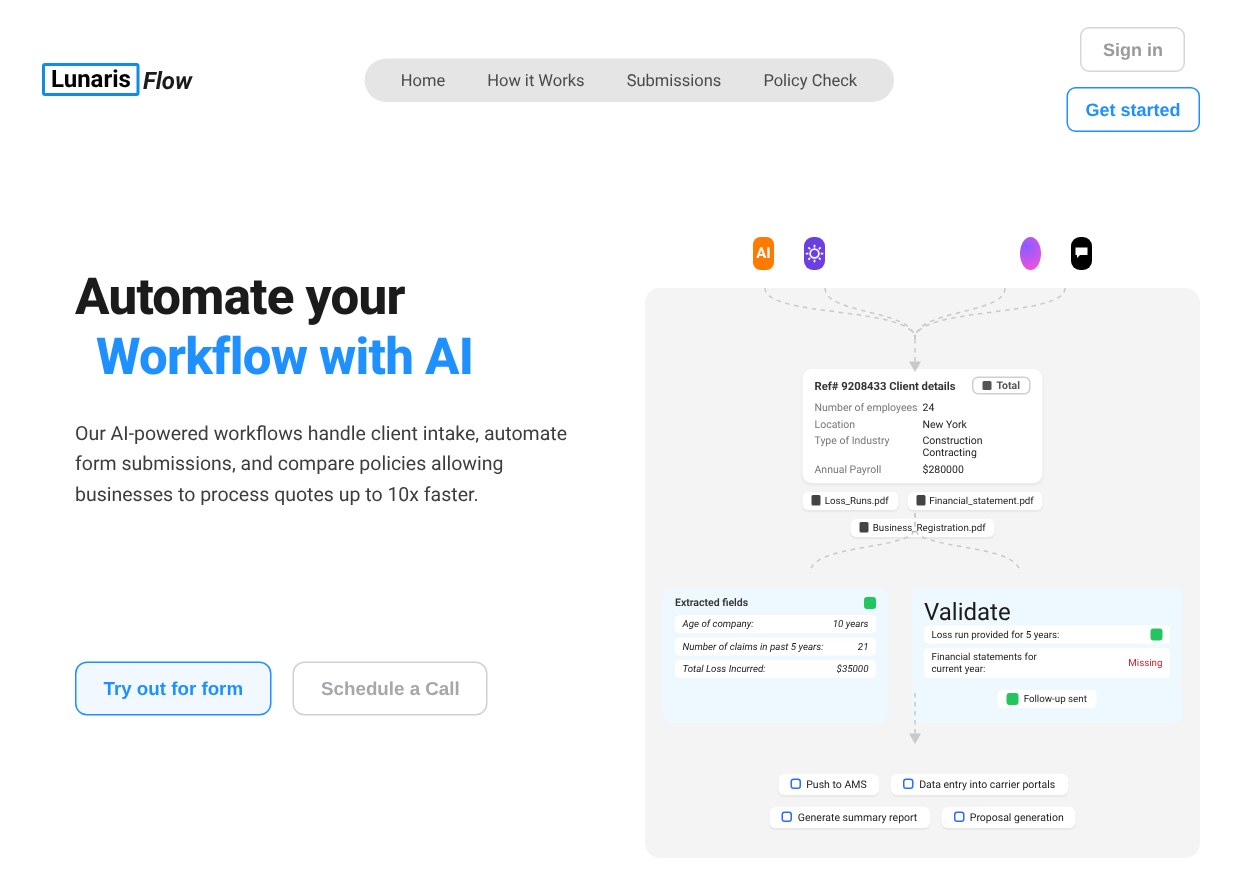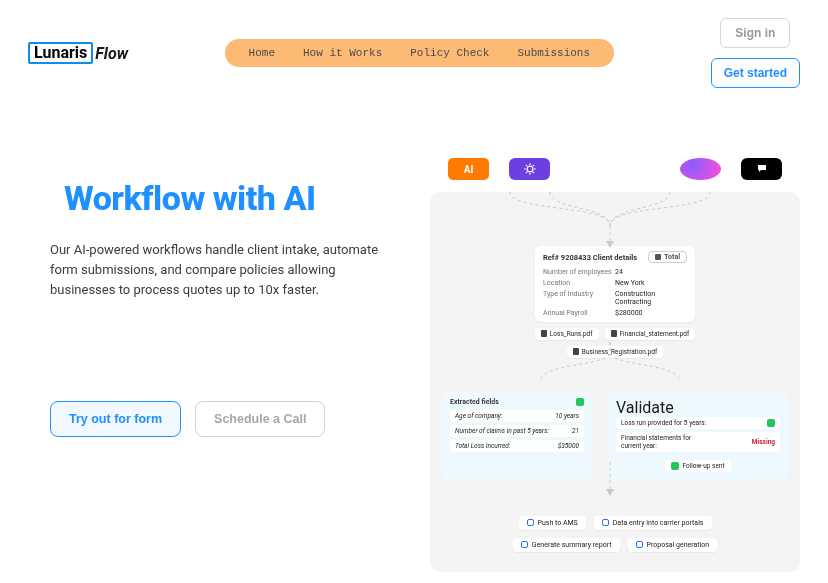--- a/index.html
+++ b/index.html
@@ -4,40 +4,40 @@
 <style>
   * { box-sizing: border-box; margin: 0; padding: 0; }
   html, body { width: 828px; height: 583px; font-family: -apple-system, BlinkMacSystemFont, "Segoe UI", Roboto, Helvetica, Arial, sans-serif; background:#fff; color:#1b1b1b; overflow:hidden; border-radius:14px;}
   body { position:relative; }
 
   
   .header { display:flex; align-items:center; padding:18px 28px 0 28px; }
   .logo { display:inline-flex; align-items:center; font-weight:700; font-size:16px; }
   .logo-box { border:2px solid #0f8be8; padding:0 4px 1px 4px; border-radius:2px; color:#000; line-height:1.1;}
   .logo-rest { margin-left:2px; font-style:italic; font-weight:700;}
-  .nav { margin-left:auto; margin-right:auto; background:#fdba74; border-radius:22px; padding:2px 10px; display:flex; gap:0;font-family:Liberation Mono, monospace; }
+  .nav { margin-left:auto; margin-right:auto; background:#e5e5e5; border-radius:22px; padding:2px 10px; display:flex; gap:0; }
   .nav-item { font-size:11px; color:#4a4a4a; padding:6px 14px; border-radius:16px; cursor:pointer;}
   .header-actions { display:flex; gap:10px; align-items:center;flex-direction:column;}
   .btn-signin { border:1px solid #d6d6d8; background:#fff; color:#9a9a9a; font-size:12px; font-weight:600; padding:7px 14px; border-radius:6px; cursor:pointer;}
   .btn-getstarted { border:1.5px solid #1e90ff; color:#1e90ff; background:#fff; font-size:12px; font-weight:600; padding:7px 12px; border-radius:6px; cursor:pointer;}
 
   
   .main { display:flex; padding:0 28px 0 50px; margin-top:70px; }
   .left { flex:0 0 370px; padding-top:20px;}
   h1 { font-size:34px; font-weight:800; letter-spacing:-0.5px; line-height:1.18;}
   h1 .l2 { color:#1e90ff; display:block; padding-left:14px;}
   .desc { margin-top:22px; font-size:13px; line-height:1.55; color:#3d3d3d; max-width:340px;}
   .cta-row { margin-top:100px; display:flex; gap:14px;}
   .btn-try { border:1.5px solid #1e90ff; color:#1e90ff; background:#f2f8ff; font-size:12.5px; font-weight:600; padding:10px 18px; border-radius:8px; cursor:pointer;}
   .btn-sched { border:1px solid #d0d0d3; color:#a7a7ab; background:#fff; font-size:12.5px; font-weight:600; padding:10px 18px; border-radius:8px; cursor:pointer;}
 
   
   .diagram { flex:1; position:relative; margin-left:10px;}
   .source-row { display:flex; justify-content:center; gap:20px; position:relative; height:28px;}
-  .src { width:41px; height:22px; border-radius:6px; display:flex; align-items:center; justify-content:center; font-size:10px; font-weight:700;}
+  .src { width:14px; height:22px; border-radius:6px; display:flex; align-items:center; justify-content:center; font-size:10px; font-weight:700;}
   .src.ai { background:#ff7a00; color:#fff; border-radius:5px;}
   .src.openai { background:#6b3fe0; color:#fff;}
   .src.grad { background: radial-gradient(circle at 30% 30%, #8a5cff, #ff4fd8); border-radius:50%;}
   .src.chat { background:#000; border-radius:6px;}
   .src-gap { width:90px; }
 
   .panel { background:#f4f4f5; border-radius:10px; margin-top:6px; padding:24px 12px 14px 12px; position:relative; min-height:380px;}
 
   svg.connectors { position:absolute; left:0; top:0; pointer-events:none;}
 
@@ -55,52 +55,53 @@
   .chip { background:#fff; border-radius:4px; padding:2px 6px; font-size:6.5px; display:inline-flex; align-items:flex-start; gap:3px; box-shadow:0 1px 1px rgba(0,0,0,.05);}
   .chip .fi { width:6px;height:7px;background:#444;border-radius:1px;}
 
   .mid-row { display:flex; gap:16px; justify-content:center; margin-top:34px;}
   .ext-card { width:150px; background:#eef8ff; border-radius:6px; padding:6px 8px 8px 8px;}
   .ext-card .hd { display:flex; justify-content:space-between; align-items:center; font-size:7px; font-weight:600; color:#333; margin-bottom:4px;}
   .badge-g { width:8px;height:8px;border-radius:2px;background:#22c55e;}
   .ekv { display:flex; justify-content:space-between; background:#fff; border-radius:3px; padding:2px 5px; margin-bottom:3px; font-size:6.5px;font-style:italic;}
   .val-card { width:180px; background:#eef8ff; border-radius:6px; padding:6px 8px 8px 8px;}
   .vrow { display:flex; justify-content:space-between; align-items:center; background:#fff; border-radius:3px; padding:2px 5px; margin-bottom:3px; font-size:6.5px;}
-  .badge-miss { color:#c23; font-weight:700;margin-left:42px;}
+  .badge-miss { color:#c23; font-weight:400;margin-left:42px;}
   .followup { margin:4px auto 0 auto; background:#fff; border-radius:3px; padding:2px 6px; font-size:6.5px; display:inline-flex; align-items:center; gap:3px;}
   .val-center{ text-align:center;}
 
   .out-grid { display:flex; flex-wrap:wrap; gap:8px; justify-content:center; margin-top:34px; max-width:300px; margin-left:auto; margin-right:auto;}
   .out-chip { background:#fff; border-radius:4px; padding:3px 8px; font-size:7px; display:inline-flex; align-items:center; gap:4px; box-shadow:0 1px 1px rgba(0,0,0,.05);}
   .oi{width:7px;height:7px;border:1px solid #2b6cff;border-radius:2px;}
 
 </style>
 </head>
 <body>
 
 <div class="header">
   <div class="logo">
     <span class="logo-box">Lunaris</span>
     <span class="logo-rest">Flow</span>
   </div>
   <div class="nav">
     <div class="nav-item">Home</div>
     <div class="nav-item">How it Works</div>
+    <div class="nav-item">Submissions</div>
     <div class="nav-item">Policy Check</div>
-    <div class="nav-item">Submissions</div>
   </div>
   <div class="header-actions">
     <button class="btn-signin">Sign in</button>
     <button class="btn-getstarted">Get started</button>
   </div>
 </div>
 
 <div class="main">
   <div class="left">
     <h1>
+      <span>Automate your</span>
       <span class="l2">Workflow with AI</span>
     </h1>
     <p class="desc">Our AI-powered workflows handle client intake, automate form submissions, and compare policies allowing businesses to process quotes up to 10x faster.</p>
     <div class="cta-row">
       <button class="btn-try">Try out for form</button>
       <button class="btn-sched">Schedule a Call</button>
     </div>
   </div>
 
   <div class="diagram">

